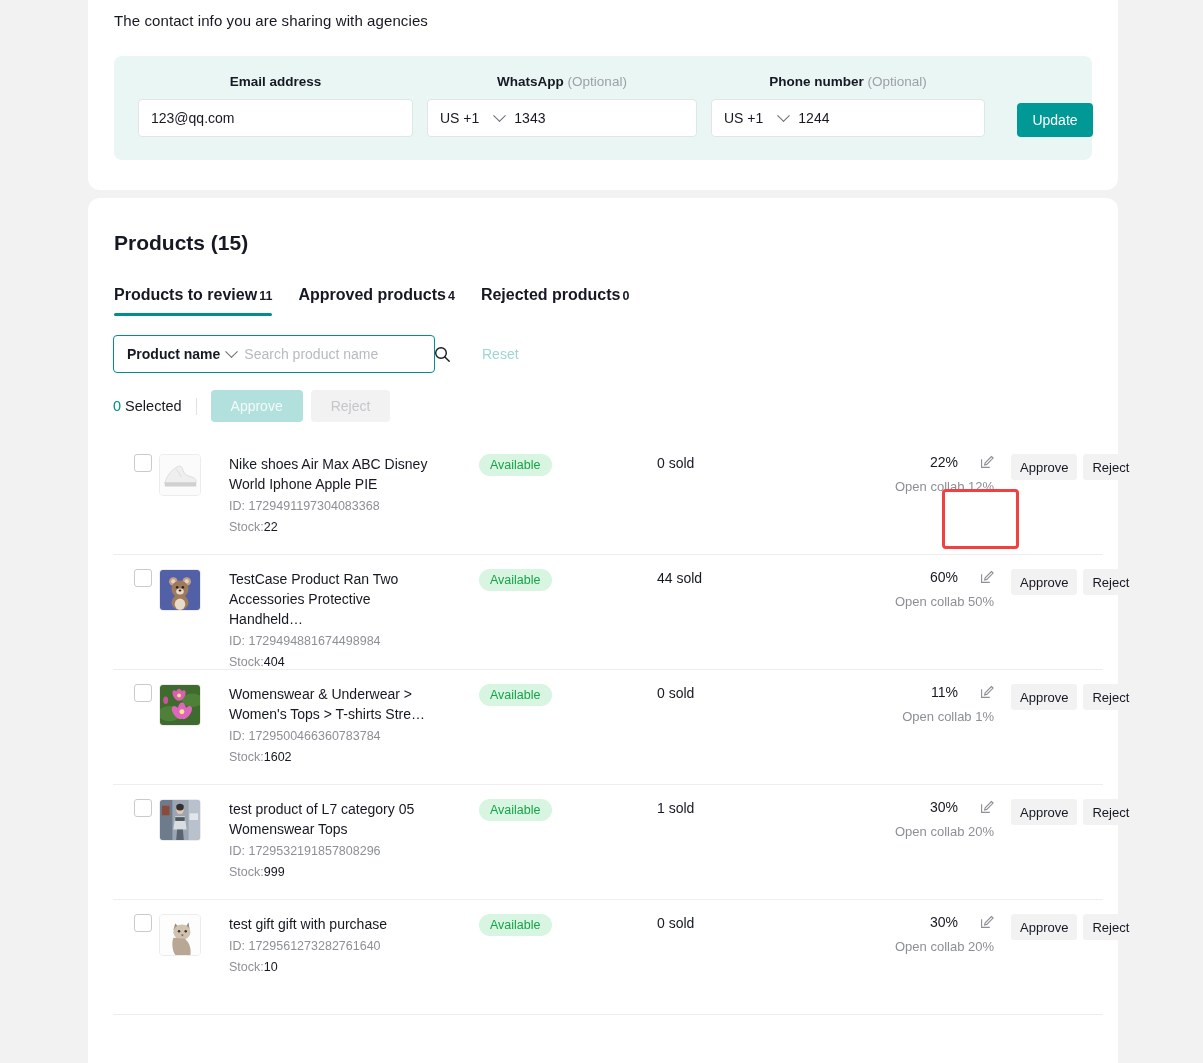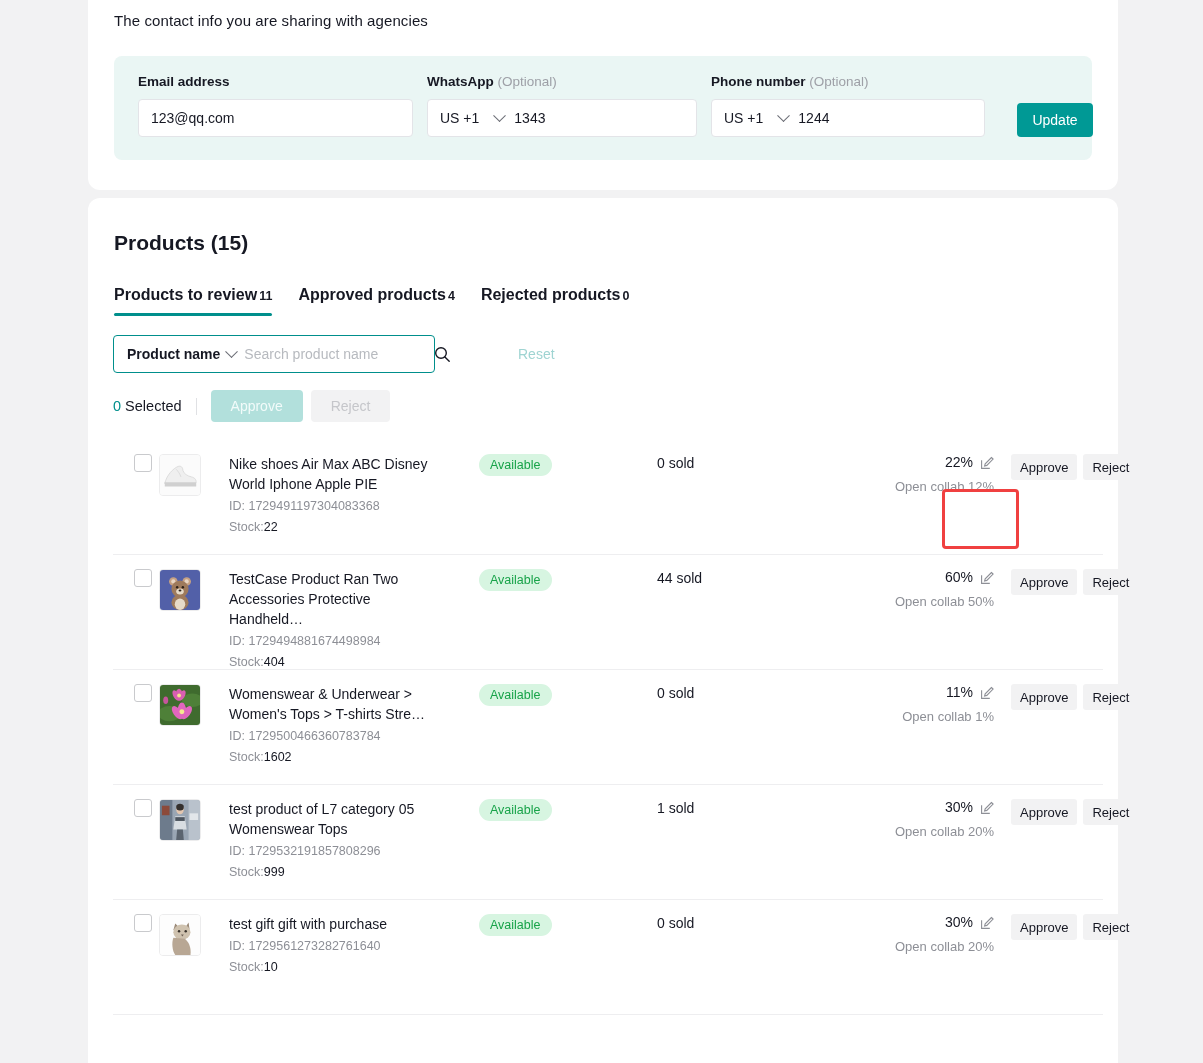--- a/index.html
+++ b/index.html
@@ -24,21 +24,21 @@
     font-size: 15px; color: #161823; letter-spacing: .1px;
   }
   .contact-box {
     position: absolute; left: 26px; top: 116px;
     width: 978px; height: 104px;
     background: #eaf6f4; border-radius: 8px;
   }
   .field { position: absolute; top: 18px; }
   .field-label {
     font-size: 13.5px; font-weight: bold; color: #161823;
-    display: block; margin-bottom: 10px; white-space: nowrap;
+    display: block; margin-bottom: 10px; white-space: nowrap; text-align: center;
   }
   .field-label .optional { color: #9ea0a7; font-weight: normal; }
   .txtinput {
     height: 38px; border: 1px solid #e3e4e8; border-radius: 4px;
     background: #fff; font-size: 14px; color: #161823;
     padding: 0 12px; font-family: "Liberation Sans", sans-serif;
     outline: none;
   }
   .txtinput::placeholder { color: #b0b3ba; }
   .combo {
@@ -103,21 +103,21 @@
     font-size: 14px; font-weight: bold; color: #161823; white-space: nowrap; cursor: pointer;
   }
   .sb-input {
     flex: 1; border: 0; outline: 0; background: transparent;
     font-size: 14px; color: #161823; font-family: "Liberation Sans", sans-serif;
   }
   .sb-input::placeholder { color: #b7babf; }
   .sb-divider { width: 1px; height: 14px; background: #d9dadd; margin-right: 9px; }
   .sb-search { margin-right: 11px; display: flex; cursor: pointer; }
   .reset-link {
-    margin-left: 36px; font-size: 14px; color: #9fd4d2; cursor: pointer;
+    font-size: 14px; color: #9fd4d2; cursor: pointer;
   }
 
   .selectrow { position: absolute; left: 113px; top: 390px; display: flex; align-items: center; }
   .sel-count { font-size: 14.5px; color: #161823; }
   .sel-count b { color: #008f8c; font-weight: normal; }
   .sel-sep { width: 1px; height: 17px; background: #e0e1e4; margin: 0 14px; }
   .btn-bulk {
     height: 32px; padding: 0 20px; border: 0; border-radius: 4px;
     font-size: 14px; font-family: "Liberation Sans", sans-serif; cursor: default;
   }
@@ -165,21 +165,21 @@
     width: 210px; word-break: break-word;
   }
   .pmeta { font-size: 12.5px; color: #8d8f96; margin-top: 3px; line-height: 18px; }
   .pmeta b { color: #161823; font-weight: normal; }
 
   .badge {
     display: inline-block; padding: 4px 11px; border-radius: 12px;
     background: #d7f5e1; color: #18a349; font-size: 12.5px;
   }
   .perf { font-size: 14px; color: #161823; }
-  .comm-rate { font-size: 14px; color: #161823; display: flex; align-items: flex-end; justify-content: flex-end; gap: 7px; }
+  .comm-rate { font-size: 14px; color: #161823; display: flex; align-items: center; justify-content: flex-end; gap: 22px; }
   .comm-sub { font-size: 13px; color: #8d8f96; margin-top: 9px; }
   .pencil { cursor: pointer; display: inline-flex; }
 
   .act-btns { display: flex; gap: 6px; }
   .btn-act {
     height: 26px; padding: 0 9px; border: 0; border-radius: 3px;
     background: #f2f2f3; color: #161823; font-size: 13px;
     font-family: "Liberation Sans", sans-serif; cursor: pointer; white-space: nowrap;
   }
 

